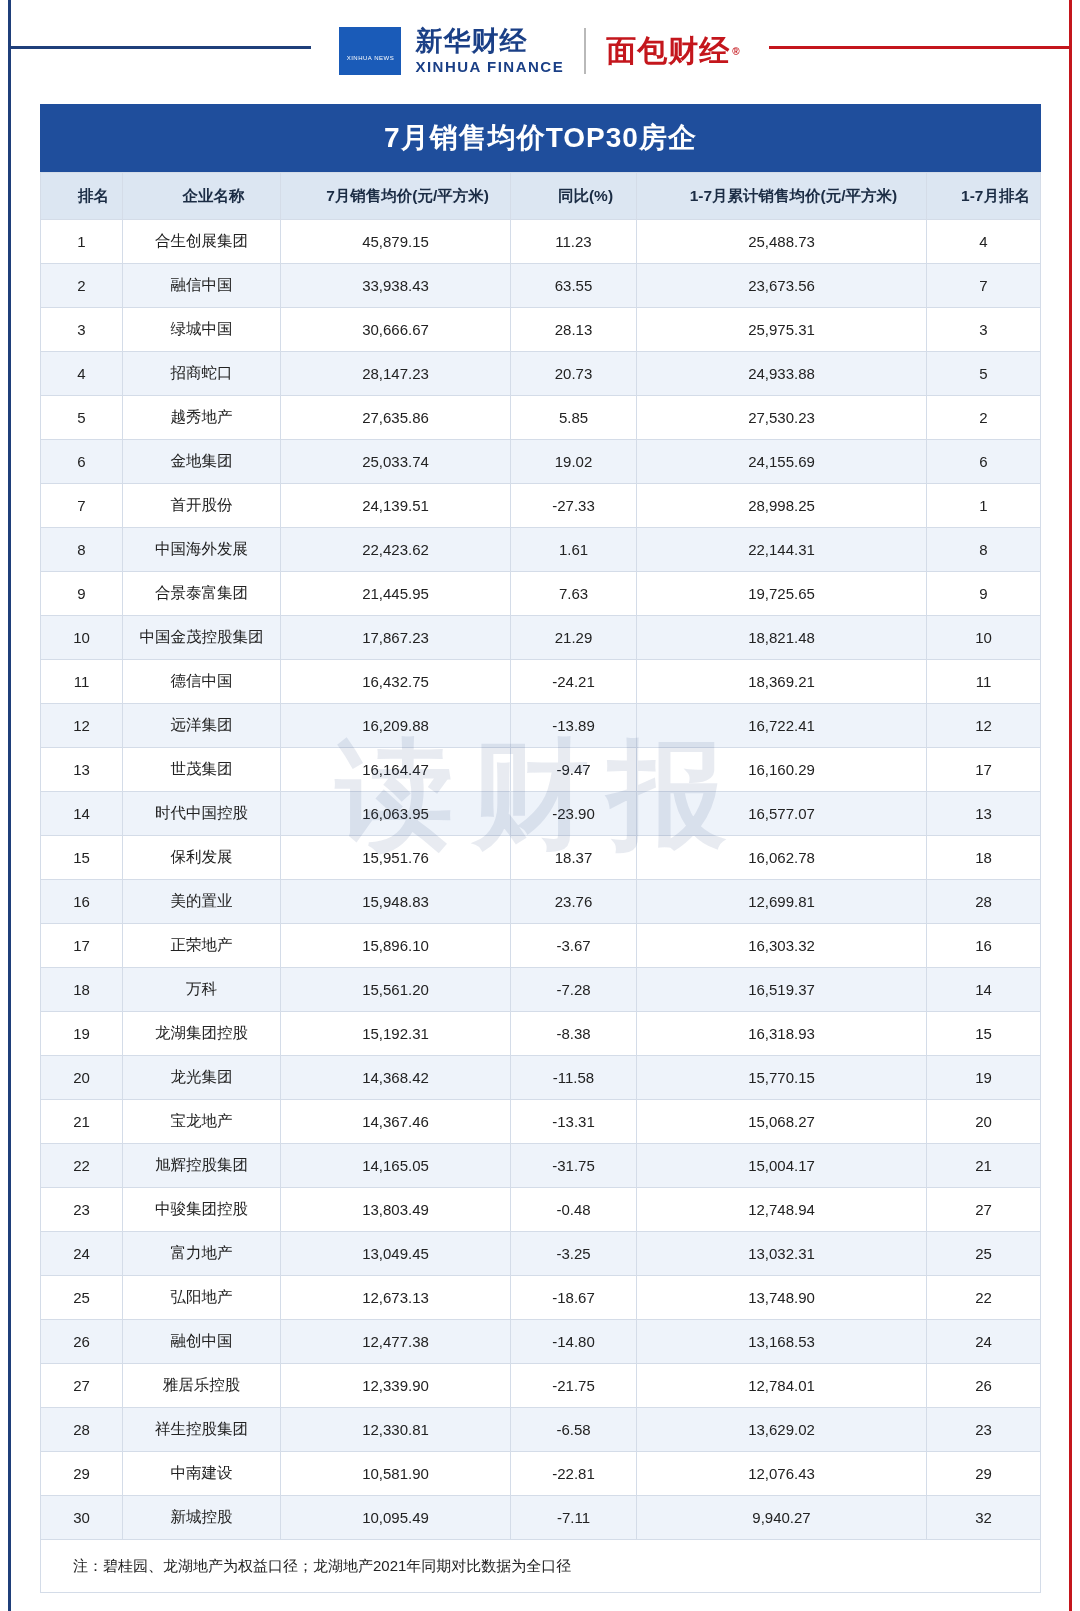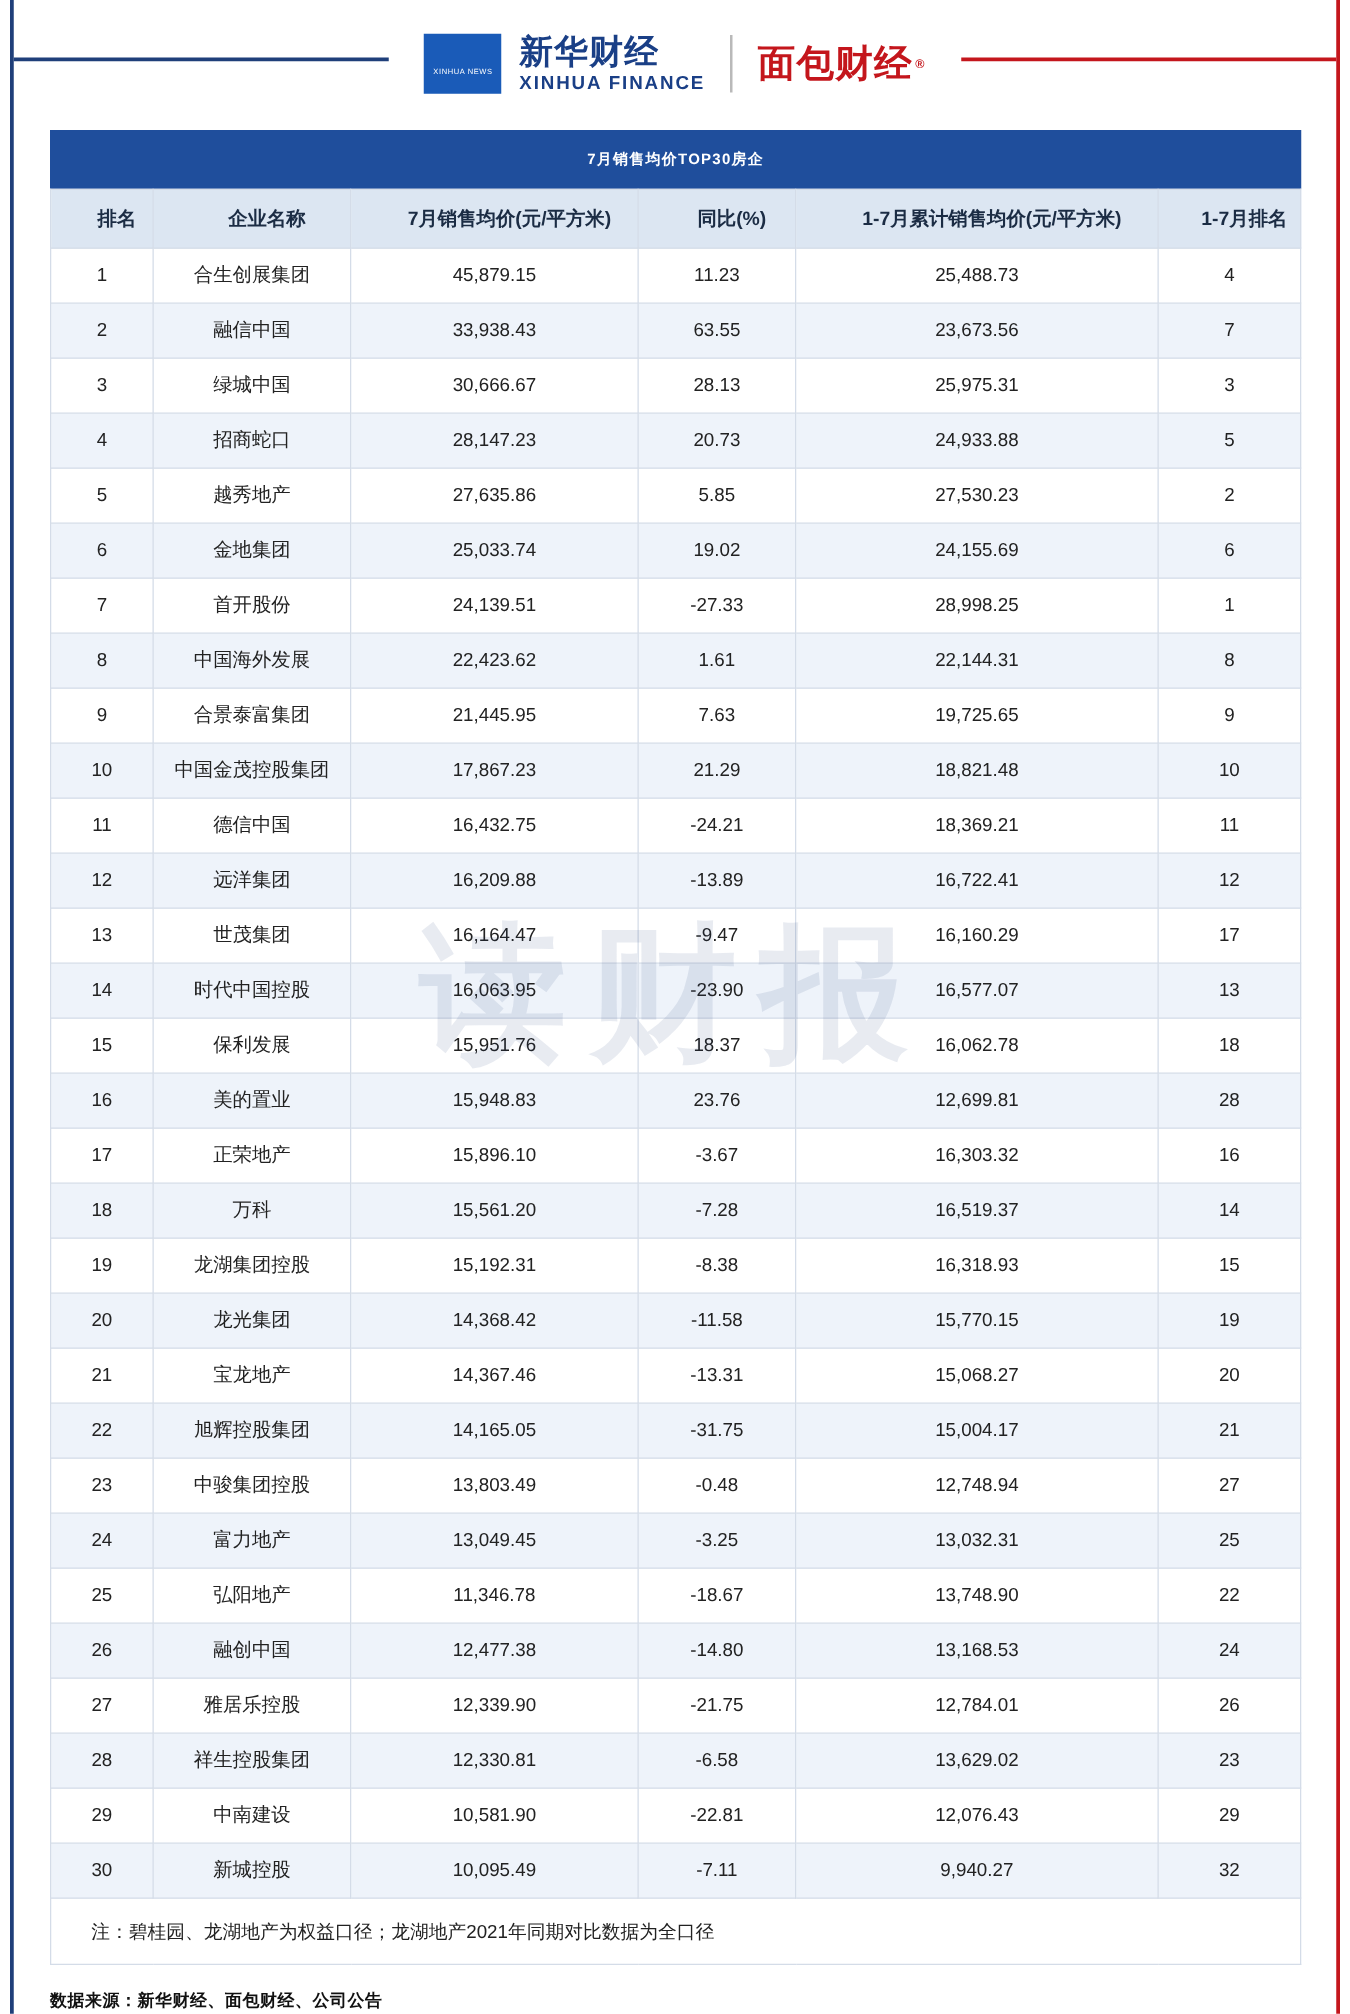--- a/index.html
+++ b/index.html
@@ -156,21 +156,21 @@
   table {
     border-collapse: collapse;
     width: 1000px;
     table-layout: fixed;
     position: relative;
     z-index: 1;
   }
   caption {
     background: #1f4e9c;
     color: #ffffff;
-    font-size: 12px;
+    font-size: 28px;
     font-weight: bold;
     padding: 15px 0;
     letter-spacing: 1px;
   }
   th, td {
     border: 1px solid #d4dce8;
     font-size: 15px;
     color: #222222;
     text-align: center;
     height: 43px;
@@ -455,21 +455,21 @@
             <td>24</td>
             <td class="name">富力地产</td>
             <td>13,049.45</td>
             <td>-3.25</td>
             <td>13,032.31</td>
             <td>25</td>
           </tr>
           <tr>
             <td>25</td>
             <td class="name">弘阳地产</td>
-            <td>11,346.78</td>
+            <td>12,673.13</td>
             <td>-18.67</td>
             <td>13,748.90</td>
             <td>22</td>
           </tr>
           <tr>
             <td>26</td>
             <td class="name">融创中国</td>
             <td>12,477.38</td>
             <td>-14.80</td>
             <td>13,168.53</td>

